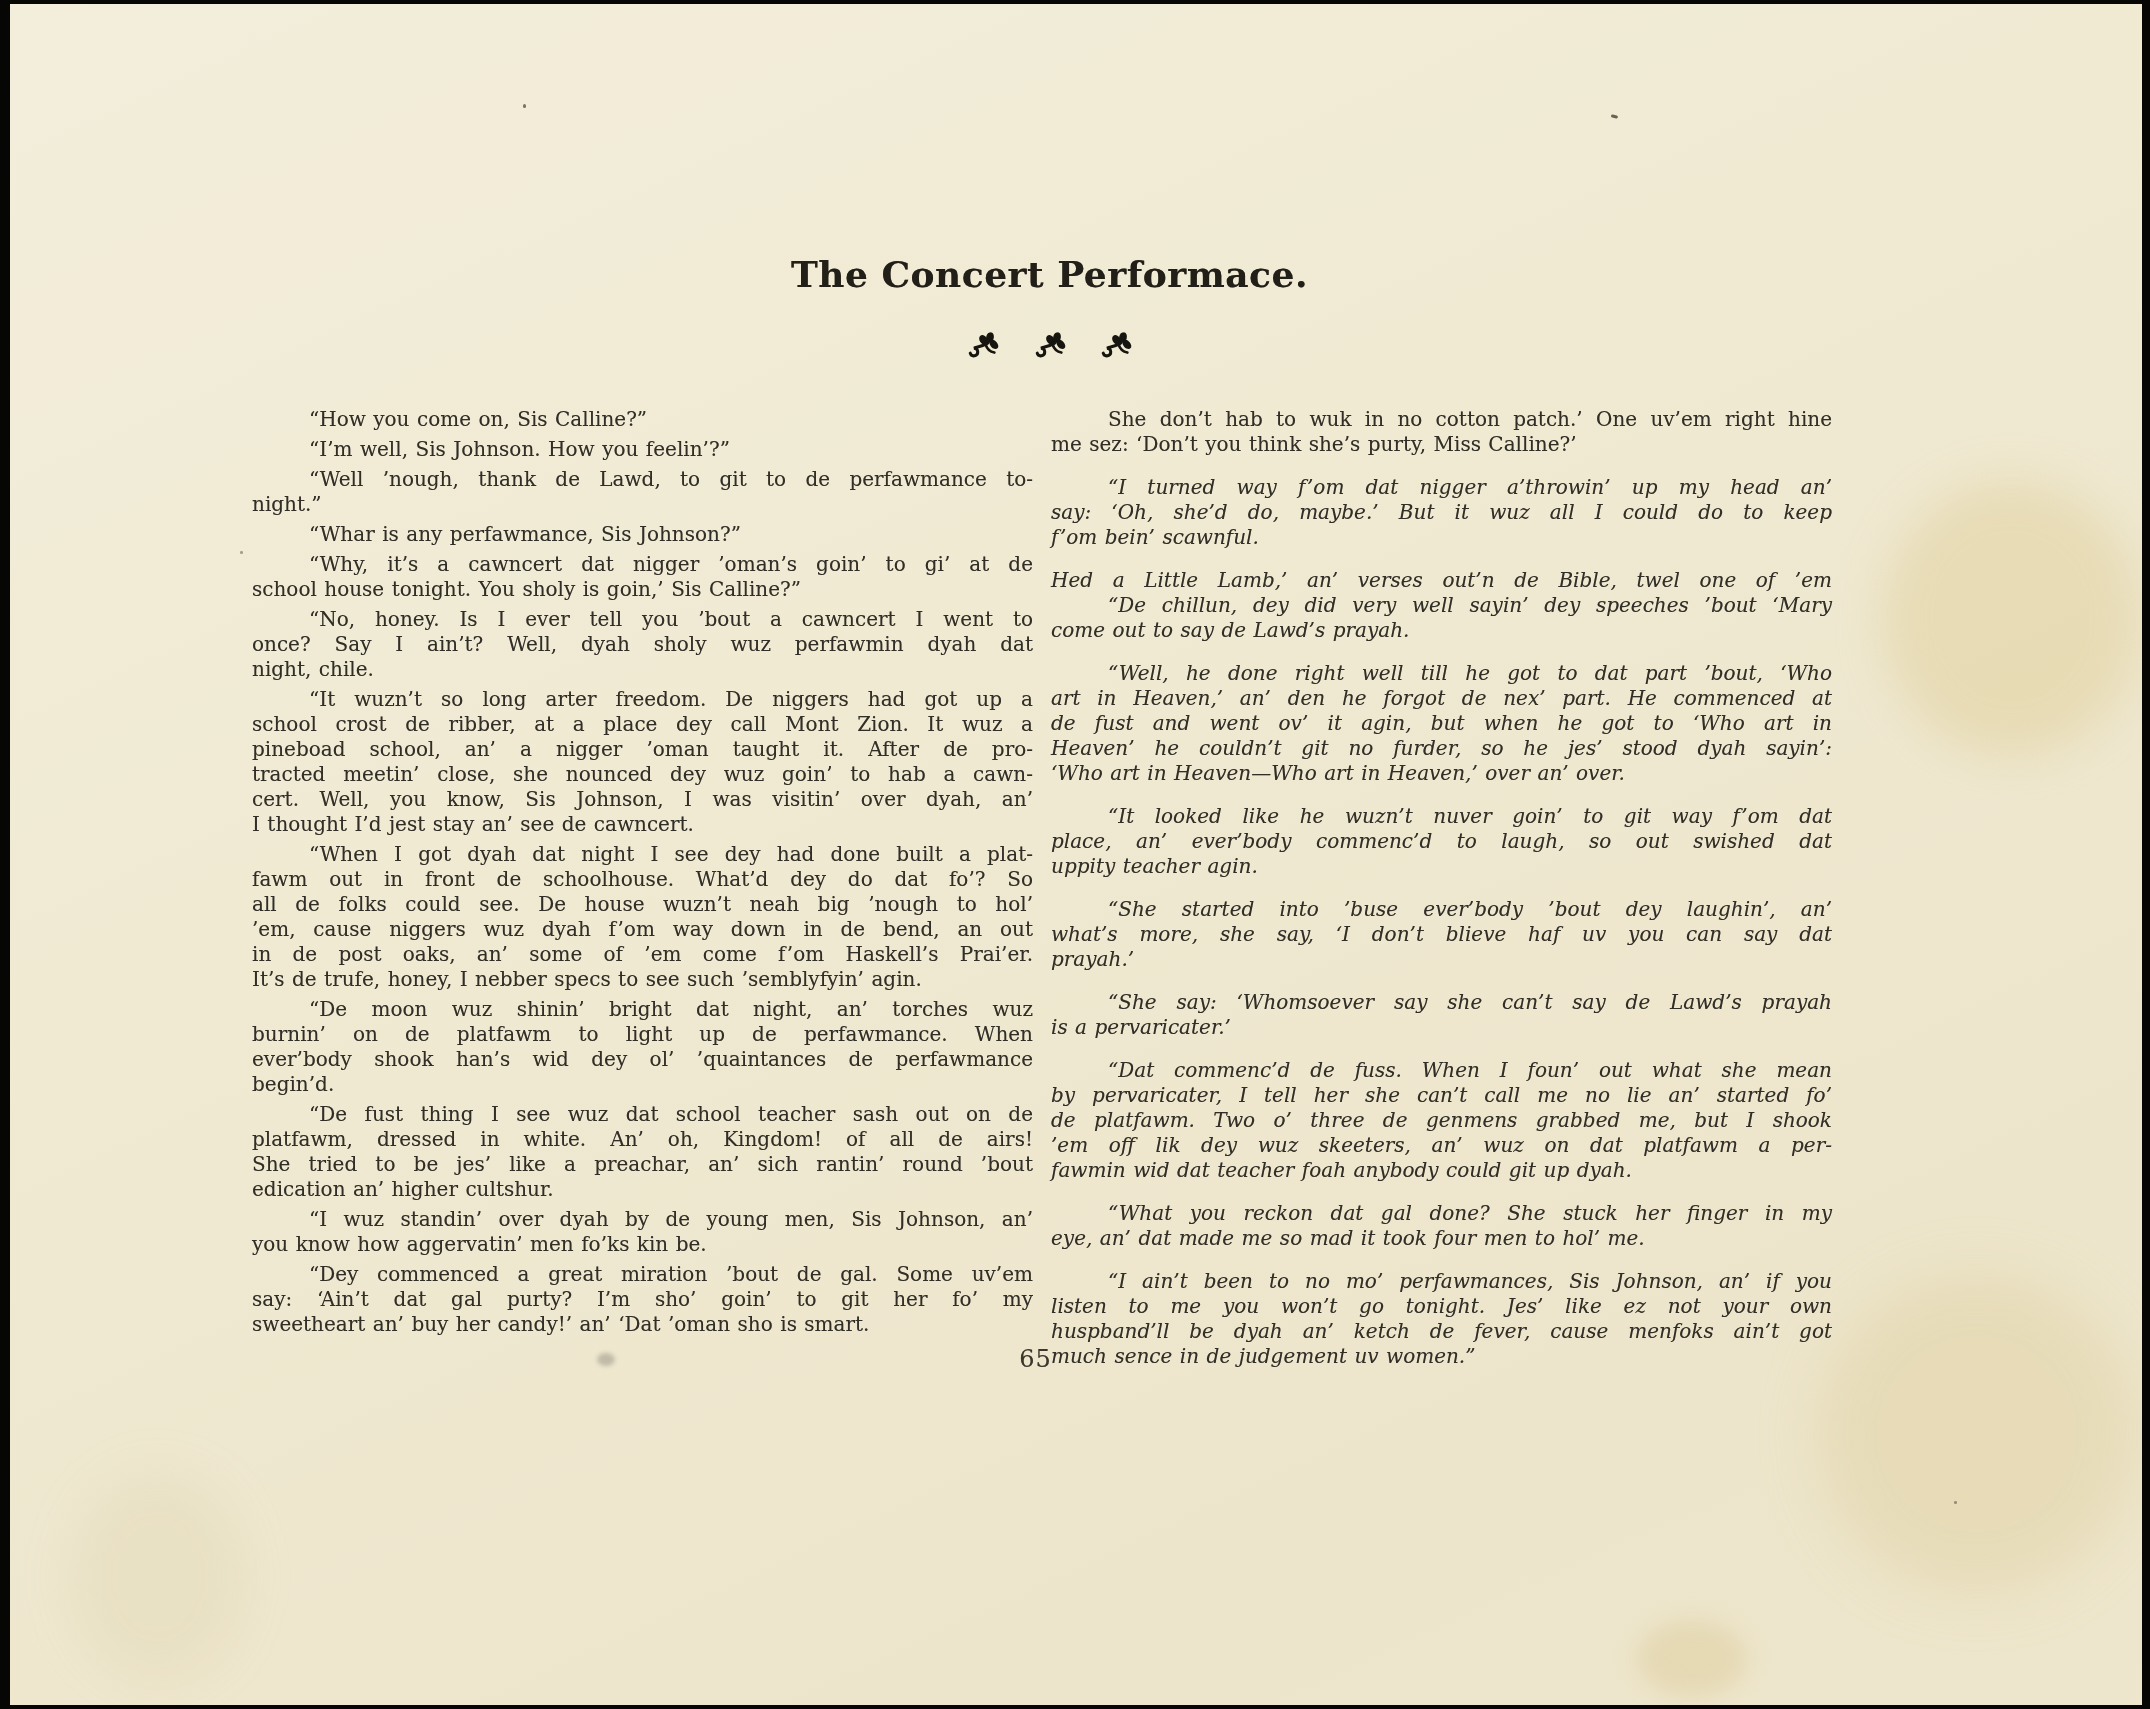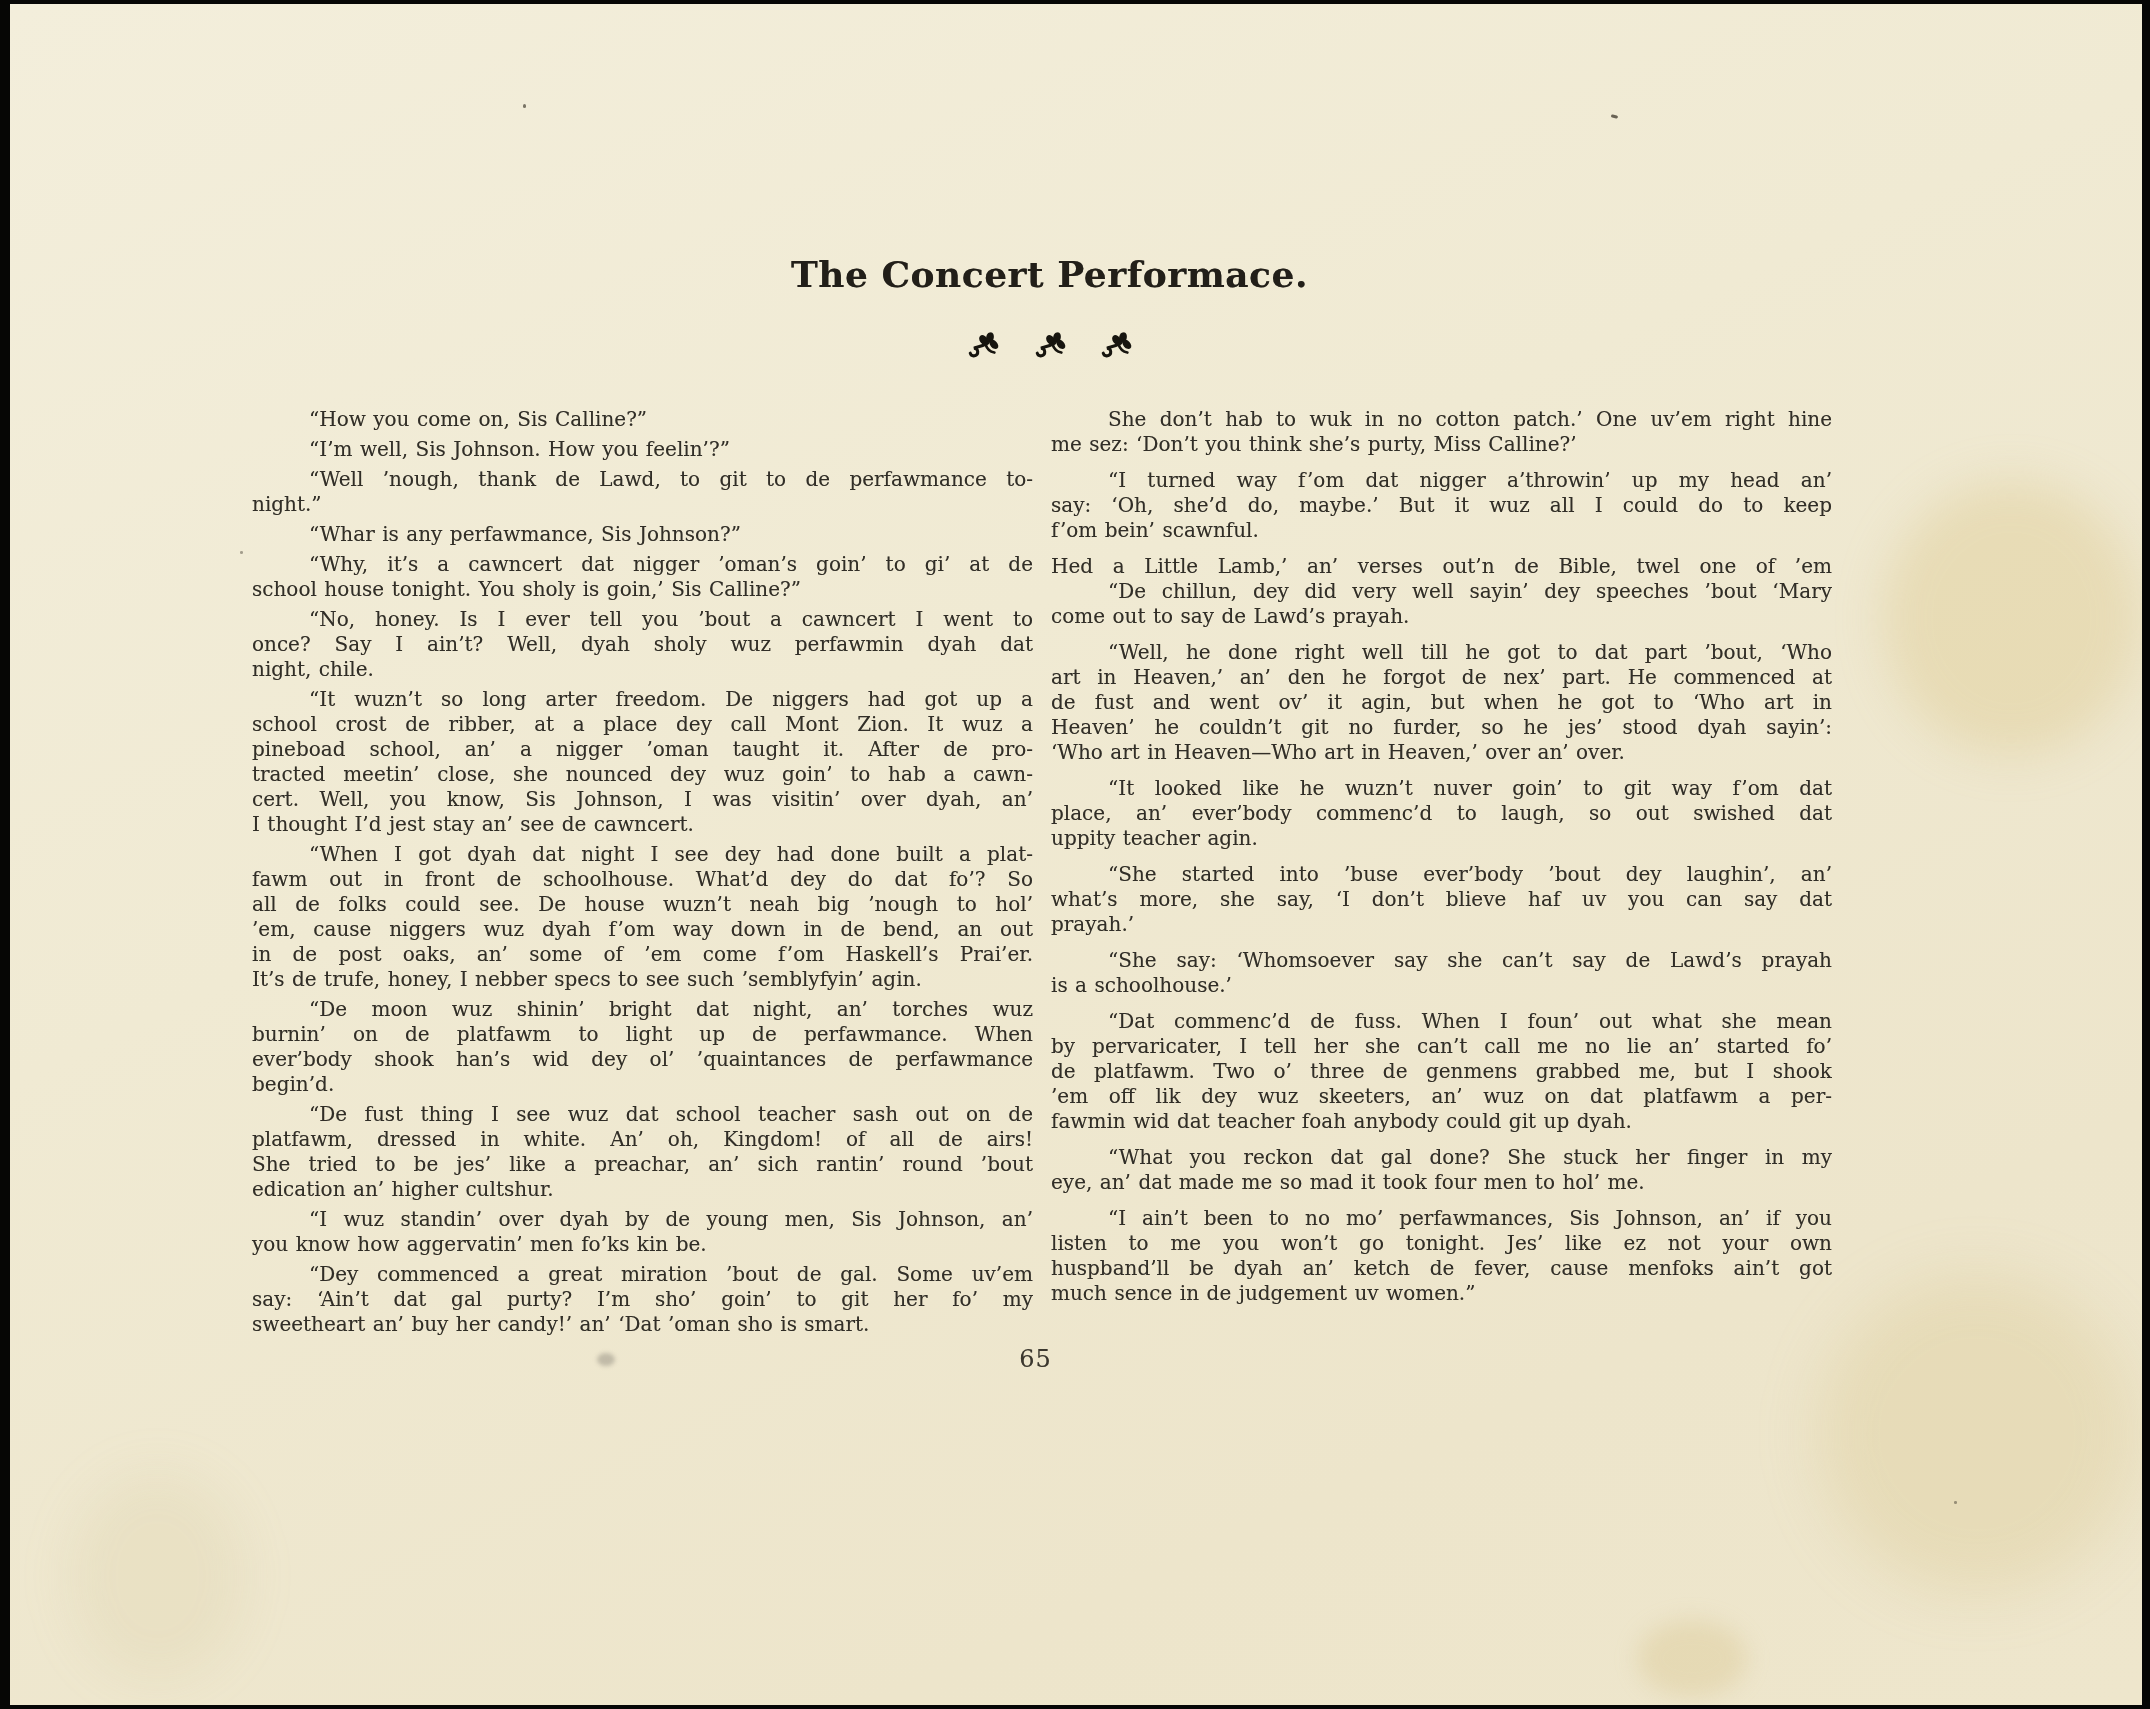--- a/index.html
+++ b/index.html
@@ -37,21 +37,21 @@
   }
   .col{
     flex:0 0 781px;width:781px;
     font-size:20px;line-height:25px;
     color:#312e27;
     text-shadow:0 0 0.5px rgba(49,46,39,.35);
     word-spacing:1.1px;
   }
   .para{margin:0;}
   .col-left .para + .para{margin-top:5px;}
-  .col-right .para + .para{margin-top:11px;}
+  .col-right .para + .para{margin-top:18px;font-style:italic;}
   .line{text-align:justify;text-align-last:justify;}
   .line.last{text-align-last:left;}
   .line.first{text-indent:57px;}
   .page-number{
     position:absolute;left:242px;top:1341px;width:1567px;
     text-align:center;font-size:24px;color:#3b372e;
     letter-spacing:1.1px;
     text-shadow:0 0 0.5px rgba(59,55,46,.35);
   }
 </style>
@@ -193,21 +193,21 @@
           <div class="line">place, an’ ever’body commenc’d to laugh, so out swished dat</div>
           <div class="line last">uppity teacher agin.</div>
         </div>
         <div class="para">
           <div class="line first">“She started into ’buse ever’body ’bout dey laughin’, an’</div>
           <div class="line">what’s more, she say, ‘I don’t blieve haf uv you can say dat</div>
           <div class="line last">prayah.’</div>
         </div>
         <div class="para">
           <div class="line first">“She say:  ‘Whomsoever say she can’t say de Lawd’s prayah</div>
-          <div class="line last">is a schoolhouse.’</div>
+          <div class="line last">is a pervaricater.’</div>
         </div>
         <div class="para">
           <div class="line first">“Dat commenc’d de fuss.  When I foun’ out what she mean</div>
           <div class="line">by pervaricater, I tell her she can’t call me no lie an’ started fo’</div>
           <div class="line">de platfawm.  Two o’ three de genmens grabbed me, but I shook</div>
           <div class="line">’em off lik dey wuz skeeters, an’ wuz on dat platfawm a per-</div>
           <div class="line last">fawmin wid dat teacher foah anybody could git up dyah.</div>
         </div>
         <div class="para">
           <div class="line first">“What you reckon dat gal done?  She stuck her finger in my</div>

